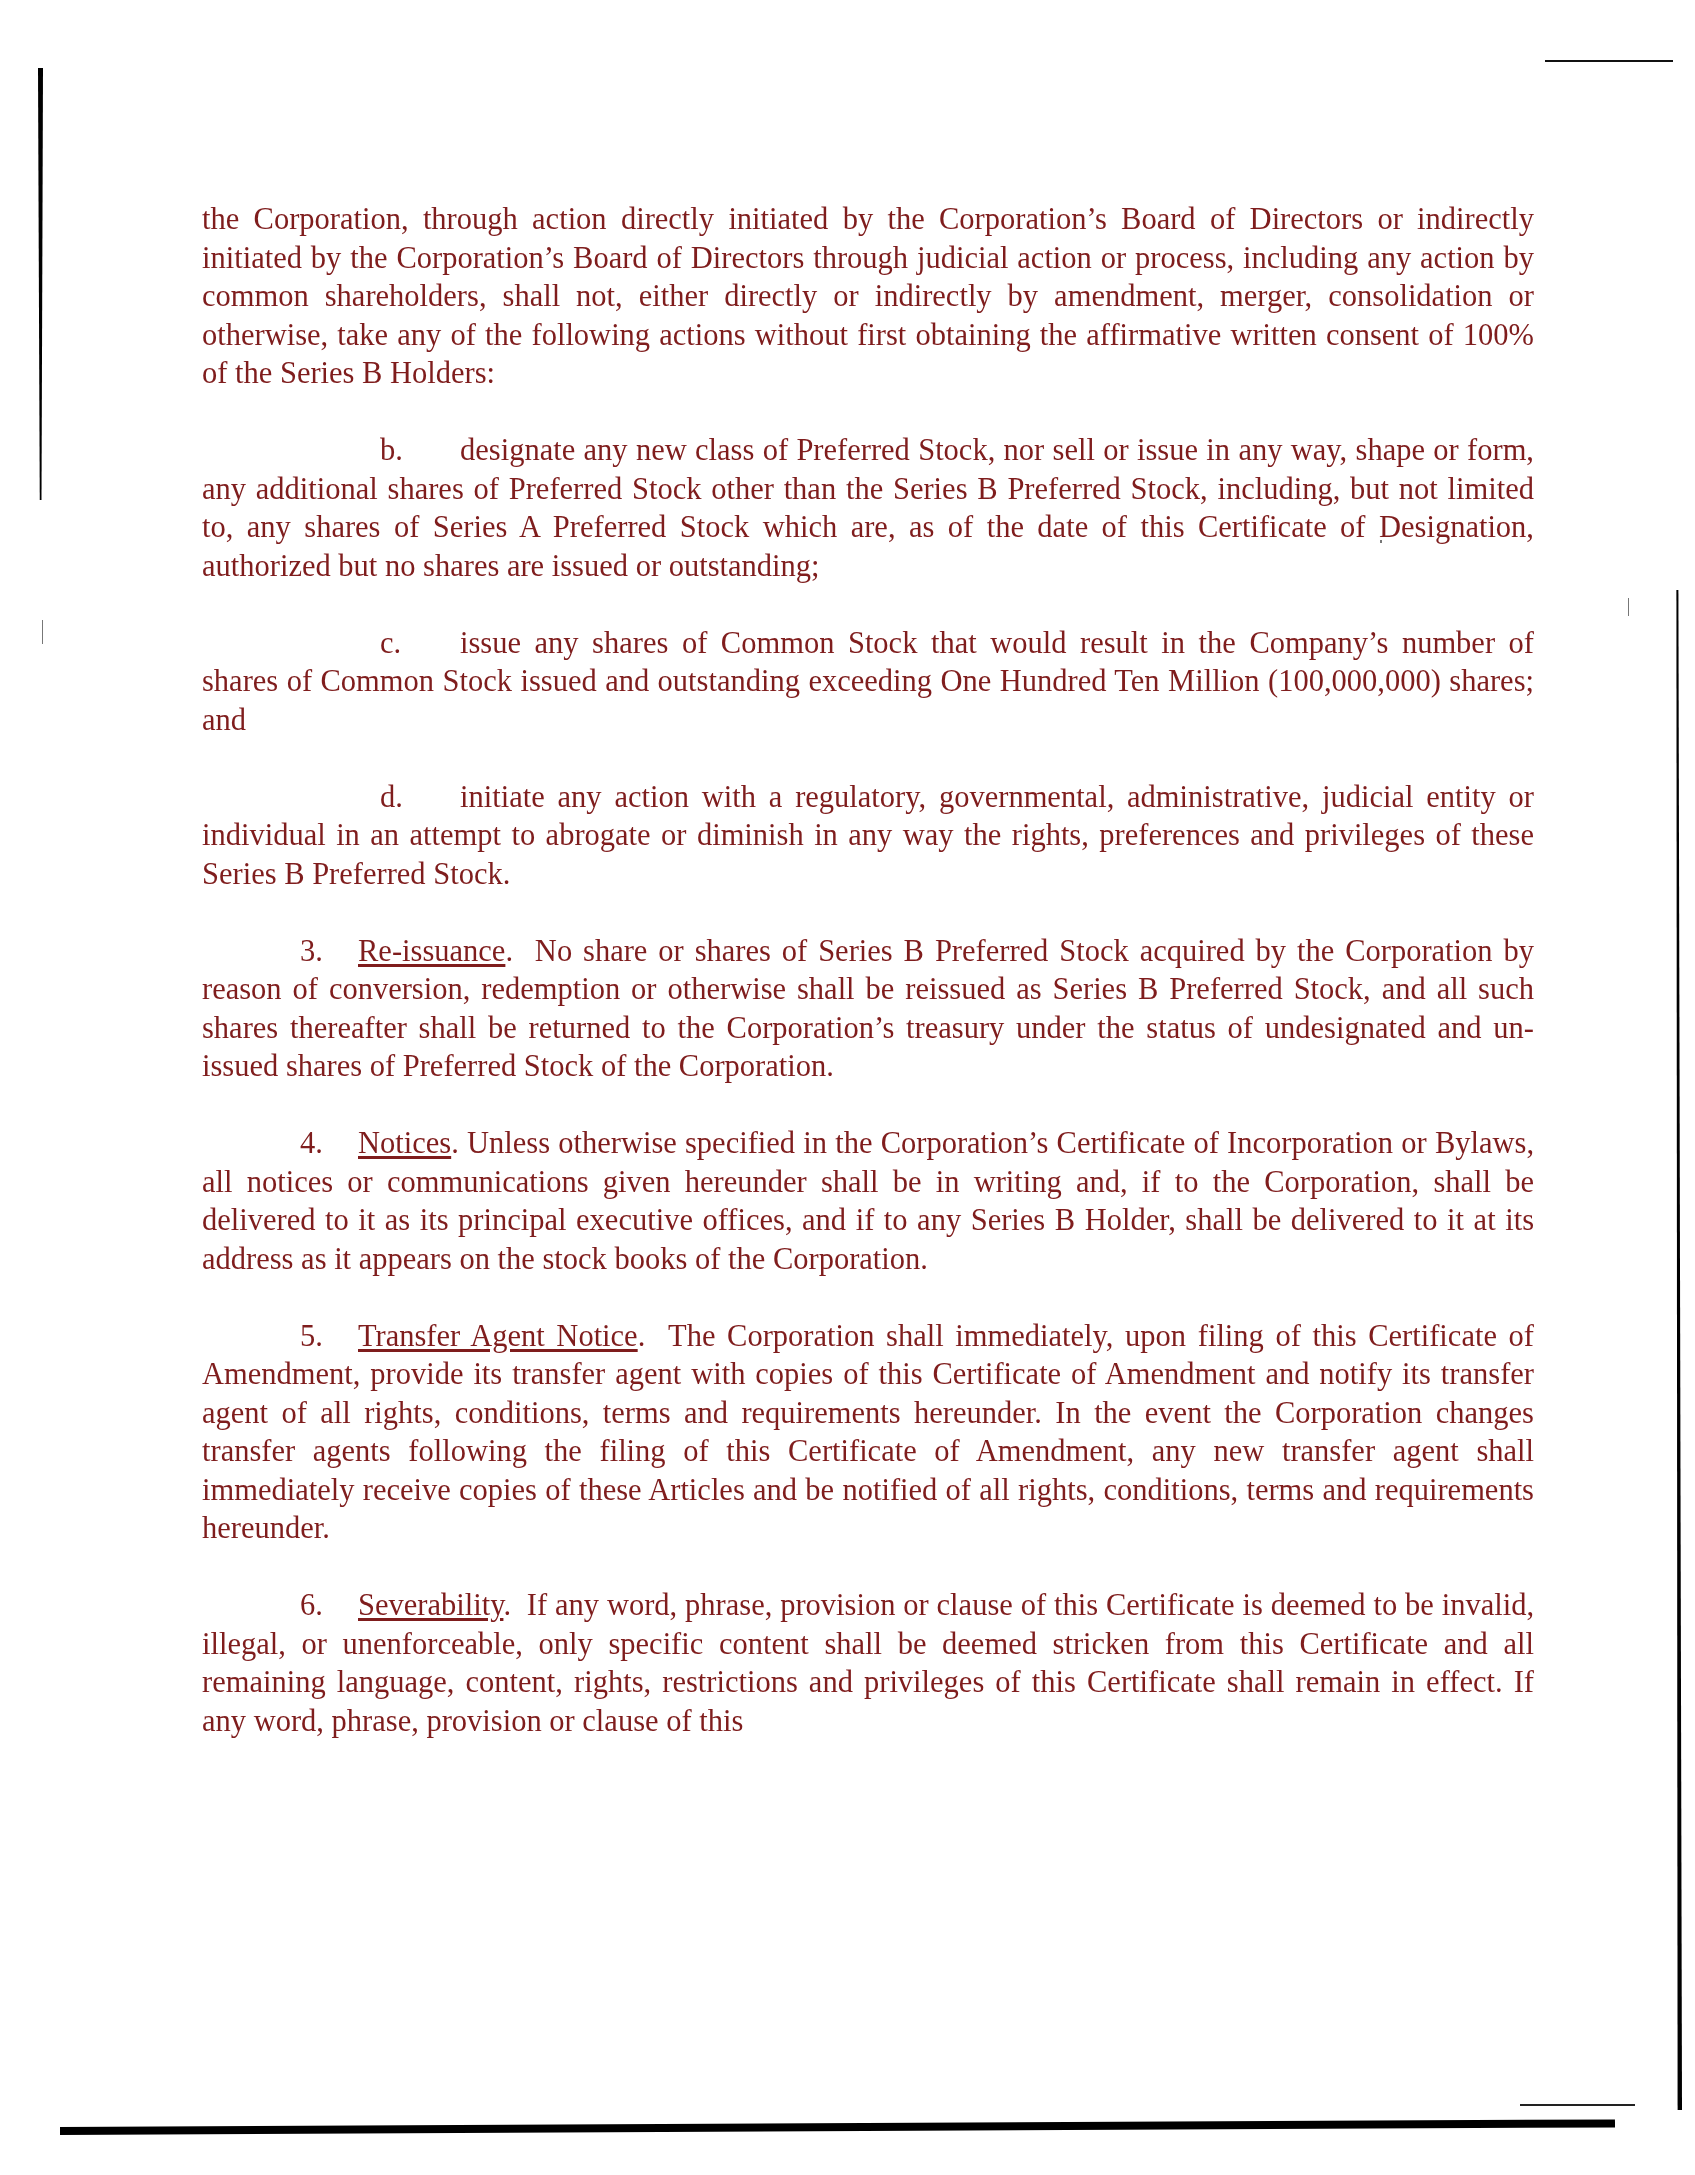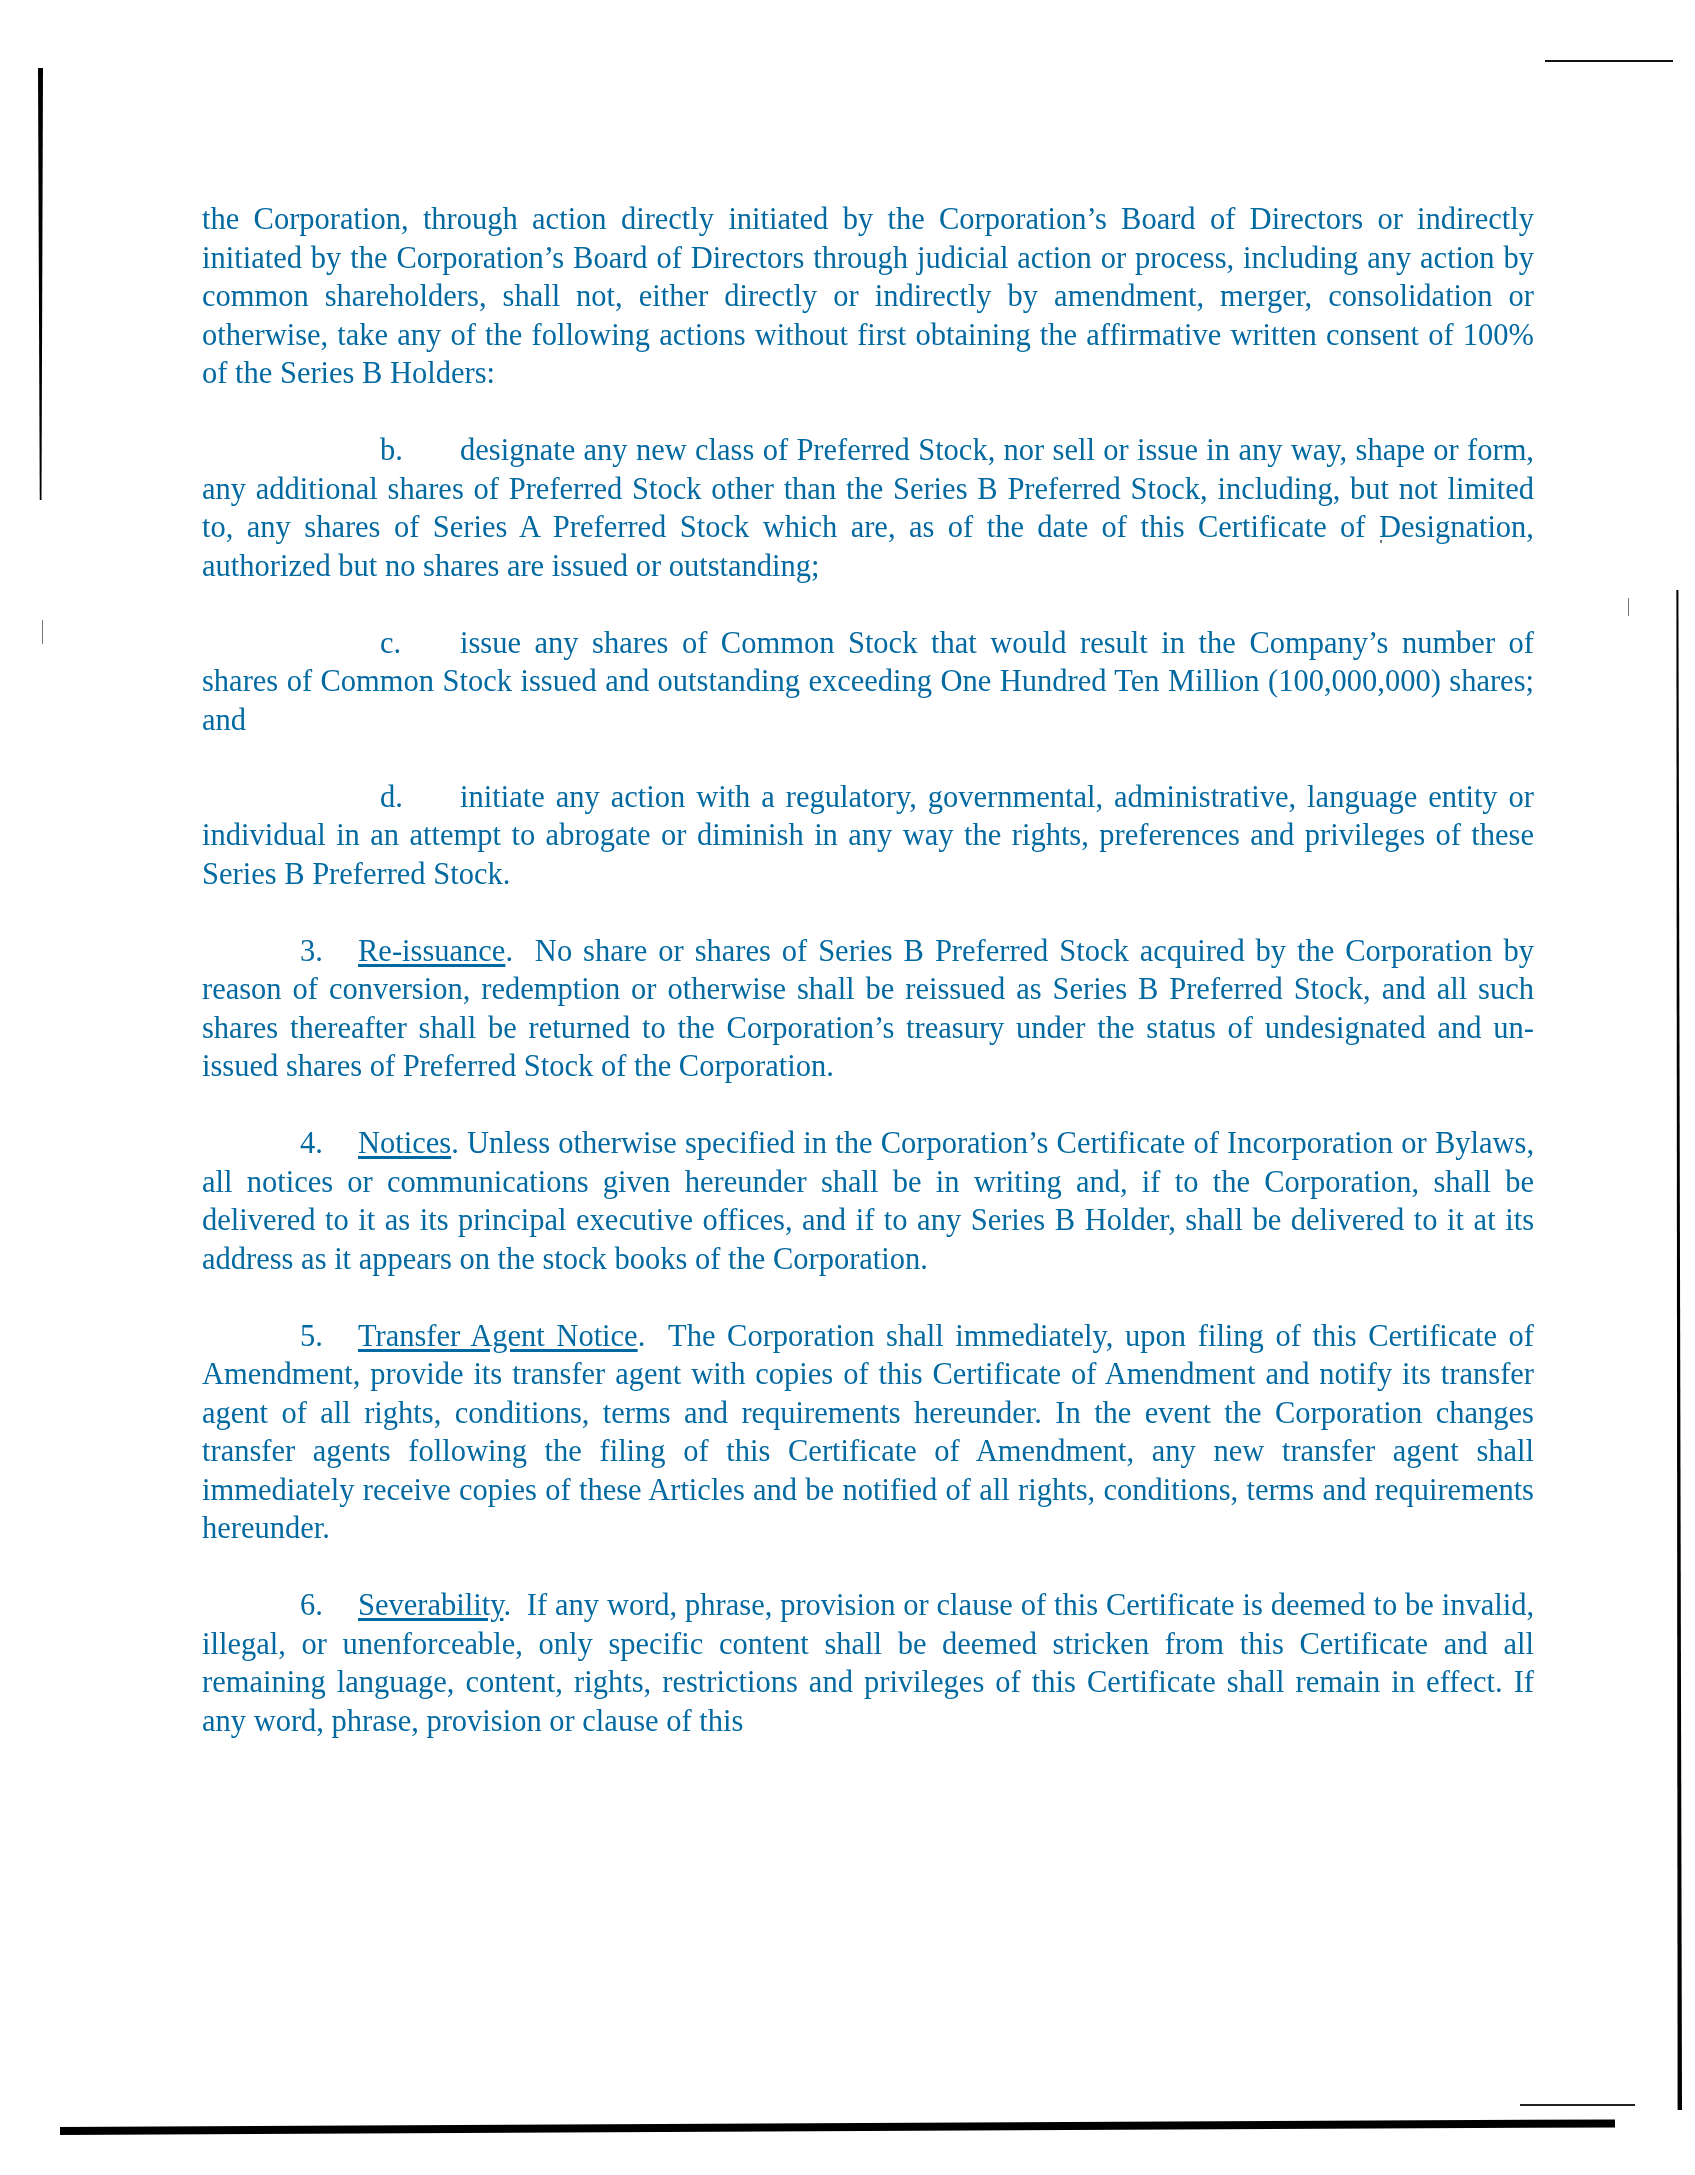--- a/index.html
+++ b/index.html
@@ -1,19 +1,19 @@
 <!DOCTYPE html>
 <html><head>
 <meta charset="utf-8">
 <style>
   html, body { margin: 0; padding: 0; background: #ffffff; }
   body { width: 1695px; height: 2175px; position: relative; overflow: hidden; }
   .page {
     position: absolute; left: 0; top: 0; width: 1695px; height: 2175px;
-    background: #ffffff; color: #0369a1;
+    background: #ffffff; color: #7f1d1d;
     font-family: "Liberation Serif", "DejaVu Serif", serif;
   }
   .left-bar {
     position: absolute; left: 38px; top: 68px; width: 5px; height: 432px;
     background: #000;
     clip-path: polygon(0 0, 100% 0, 70% 100%, 35% 100%);
   }
   .right-bar {
     position: absolute; left: 1674px; top: 590px; width: 8px; height: 1520px;
     background: #000;
@@ -58,21 +58,21 @@
   <div class="body-text">
     <p class="para">the Corporation, through action directly initiated by the Corporation’s Board of Directors or indirectly initiated by the Corporation’s Board of Directors through judicial action or process, including any action by common shareholders, shall not, either directly or indirectly by amendment, merger, consolidation or otherwise, take any of the following actions without first obtaining the affirmative written consent of 100% of the Series B Holders:</p>
 
     <p class="para">
       <span class="sub-num">b.</span><span>designate any new class of Preferred Stock, nor sell or issue in any way, shape or form, any additional shares of Preferred Stock other than the Series B Preferred Stock, including, but not limited to, any shares of Series A Preferred Stock which are, as of the date of this Certificate of Designation, authorized but no shares are issued or outstanding;</span>
     </p>
     <p class="para">
       <span class="sub-num">c.</span><span>issue any shares of Common Stock that would result in the Company’s number of shares of Common Stock issued and outstanding exceeding One Hundred Ten Million (100,000,000) shares; and</span>
     </p>
     <p class="para">
-      <span class="sub-num">d.</span><span>initiate any action with a regulatory, governmental, administrative, language entity or individual in an attempt to abrogate or diminish in any way the rights, preferences and privileges of these Series B Preferred Stock.</span>
+      <span class="sub-num">d.</span><span>initiate any action with a regulatory, governmental, administrative, judicial entity or individual in an attempt to abrogate or diminish in any way the rights, preferences and privileges of these Series B Preferred Stock.</span>
     </p>
 
     <p class="para">
       <span class="sec-num">3.</span><span class="heading-u">Re-issuance</span><span>.</span>&nbsp; <span>No share or shares of Series B Preferred Stock acquired by the Corporation by reason of conversion, redemption or otherwise shall be reissued as Series B Preferred Stock, and all such shares thereafter shall be returned to the Corporation’s treasury under the status of undesignated and un-issued shares of Preferred Stock of the Corporation.</span>
     </p>
     <p class="para">
       <span class="sec-num">4.</span><span class="heading-u">Notices</span><span>.</span> <span>Unless otherwise specified in the Corporation’s Certificate of Incorporation or Bylaws, all notices or communications given hereunder shall be in writing and, if to the Corporation, shall be delivered to it as its principal executive offices, and if to any Series B Holder, shall be delivered to it at its address as it appears on the stock books of the Corporation.</span>
     </p>
     <p class="para">
       <span class="sec-num">5.</span><span class="heading-u">Transfer Agent Notice</span><span>.</span>&nbsp; <span>The Corporation shall immediately, upon filing of this Certificate of Amendment, provide its transfer agent with copies of this Certificate of Amendment and notify its transfer agent of all rights, conditions, terms and requirements hereunder. In the event the Corporation changes transfer agents following the filing of this Certificate of Amendment, any new transfer agent shall immediately receive copies of these Articles and be notified of all rights, conditions, terms and requirements hereunder.</span>

